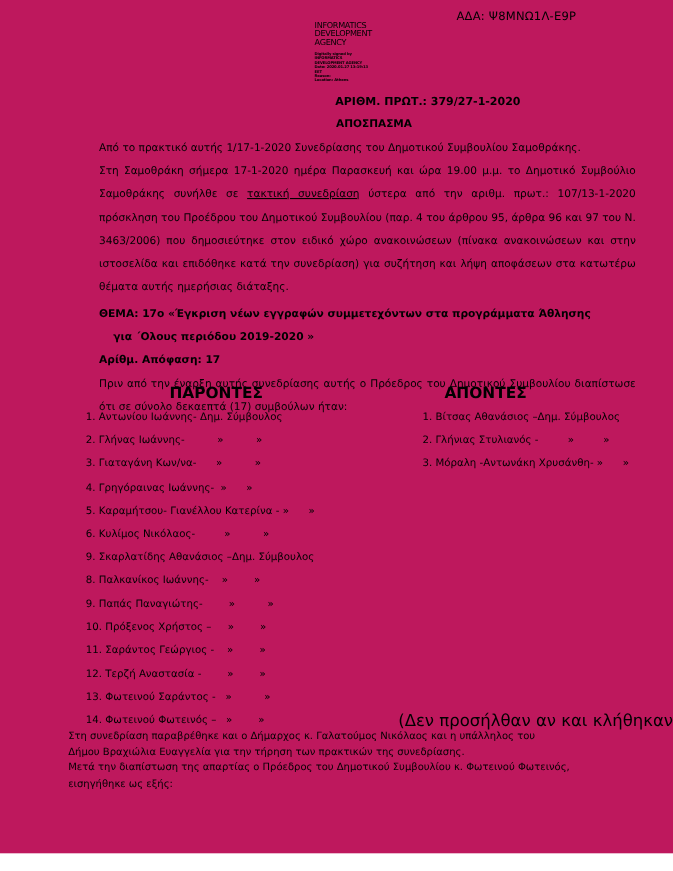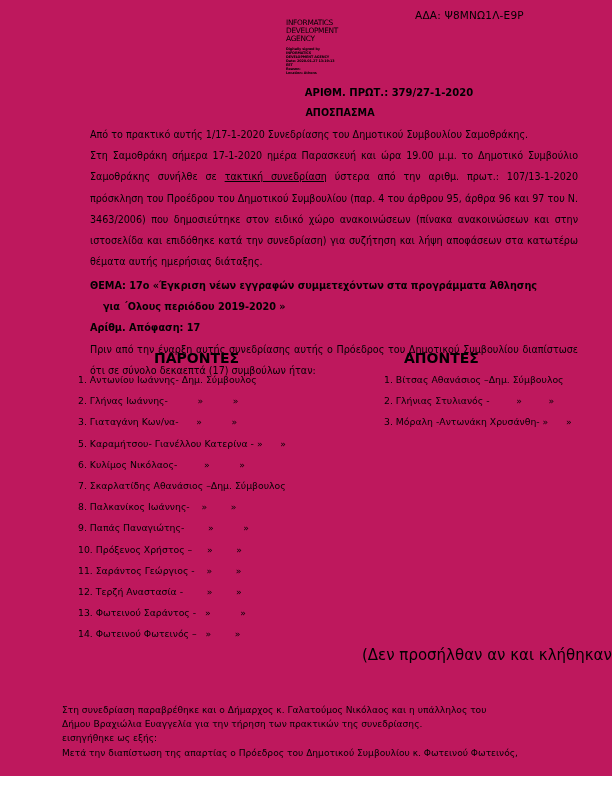--- a/index.html
+++ b/index.html
@@ -155,21 +155,20 @@
   }
 
   
   .footer {
     position: absolute;
     left: 62px;
     top: 663px;
     width: 490px;
     font-size: 9.1px;
     line-height: 14.2px;
-    margin-top: 40px;
   }
   .footer p { margin: 0; }
   .footer p.just { text-align: justify; }
 </style>
 </head>
 <body>
 
 <div class="page">
 
   <div class="ada-code">ΑΔΑ: Ψ8ΜΝΩ1Λ-Ε9Ρ</div>
@@ -208,40 +207,41 @@
   <div class="attend">
     <div class="att-head">
       <span class="h-present">ΠΑΡΟΝΤΕΣ</span>
       <span class="h-absent">ΑΠΟΝΤΕΣ</span>
     </div>
     <div class="att-body">
       <div class="col-present">
         <div class="att-row">1. Αντωνίου Ιωάννης- Δημ. Σύμβουλος</div>
         <div class="att-row">2. Γλήνας Ιωάννης-          »          »</div>
         <div class="att-row">3. Γιαταγάνη Κων/να-      »          »</div>
+        <div class="att-row">4. Γρηγόραινας Ιωάννης-  »      »</div>
         <div class="att-row">5. Καραμήτσου- Γιανέλλου Κατερίνα - »      »</div>
         <div class="att-row">6. Κυλίμος Νικόλαος-         »          »</div>
-        <div class="att-row">7. Σκαρλατίδης Αθανάσιος –Δημ. Σύμβουλος</div>
+        <div class="att-row">9. Σκαρλατίδης Αθανάσιος –Δημ. Σύμβουλος</div>
         <div class="att-row">8. Παλκανίκος Ιωάννης-    »        »</div>
         <div class="att-row">9. Παπάς Παναγιώτης-        »          »</div>
         <div class="att-row">10. Πρόξενος Χρήστος –     »        »</div>
         <div class="att-row">11. Σαράντος Γεώργιος -    »        »</div>
         <div class="att-row">12. Τερζή Αναστασία -        »        »</div>
         <div class="att-row">13. Φωτεινού Σαράντος -   »          »</div>
         <div class="att-row">14. Φωτεινού Φωτεινός –   »        »</div>
       </div>
       <div class="col-absent">
         <div class="att-row">1. Βίτσας Αθανάσιος –Δημ. Σύμβουλος</div>
         <div class="att-row">2. Γλήνιας Στυλιανός -         »         »</div>
         <div class="att-row">3. Μόραλη -Αντωνάκη Χρυσάνθη- »      »</div>
       </div>
       <div class="note-absent">(Δεν προσήλθαν αν και κλήθηκαν νόμιμα)</div>
     </div>
   </div>
 
   <div class="footer">
     <p class="just">Στη συνεδρίαση παραβρέθηκε και ο Δήμαρχος   κ. Γαλατούμος Νικόλαος  και η υπάλληλος του</p>
     <p>Δήμου Βραχιώλια Ευαγγελία για την τήρηση των πρακτικών της  συνεδρίασης.</p>
+    <p>Μετά την διαπίστωση της απαρτίας ο Πρόεδρος του Δημοτικού Συμβουλίου κ. Φωτεινού Φωτεινός,</p>
     <p>εισηγήθηκε ως εξής:</p>
-    <p>Μετά την διαπίστωση της απαρτίας ο Πρόεδρος του Δημοτικού Συμβουλίου κ. Φωτεινού Φωτεινός,</p>
   </div>
 
 </div>
 
 </body></html>

